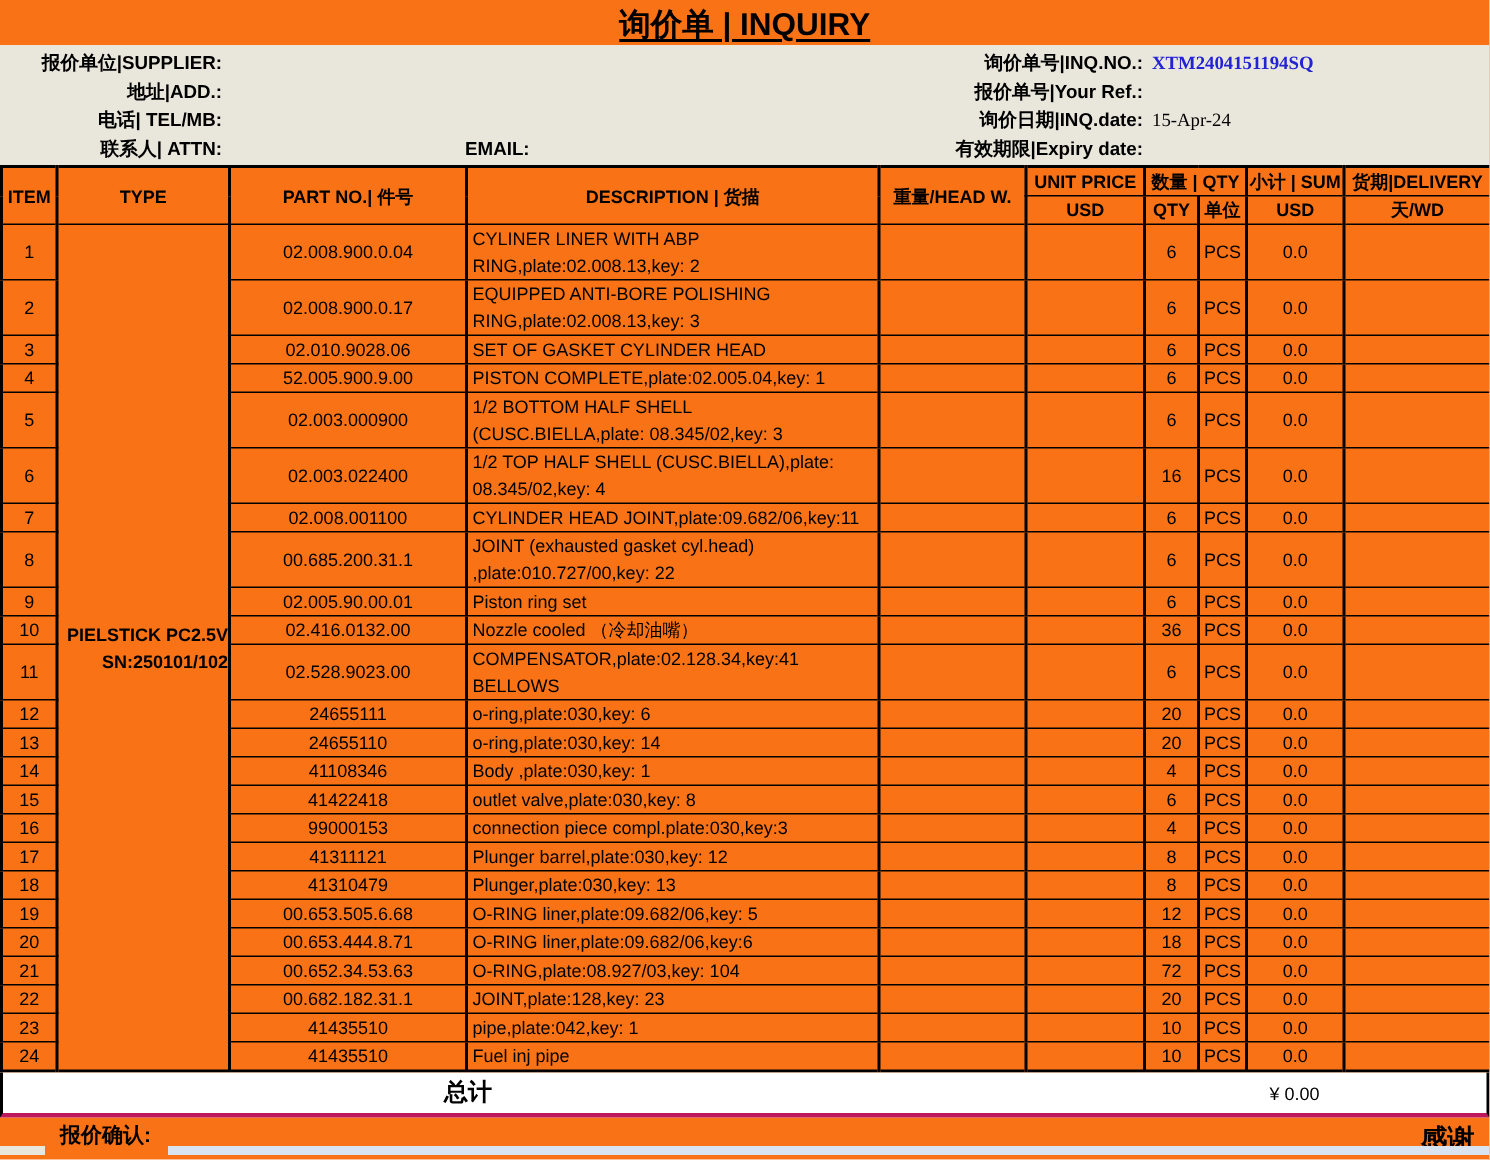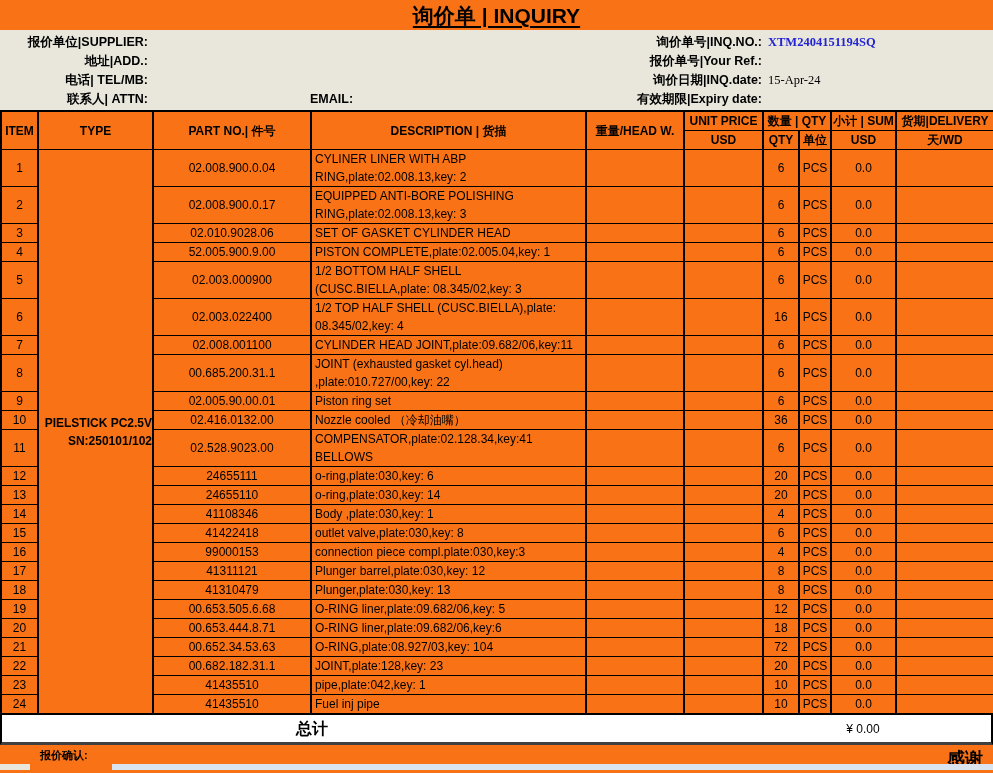--- a/index.html
+++ b/index.html
@@ -33,29 +33,29 @@
     text-align:center; vertical-align:middle; padding:0;
   }
   .inq-table th { font-weight:bold; font-size:12px; }
   td.c-desc { text-align:left; padding-left:3px; white-space:pre-line; }
   td.c-type { text-align:right; padding-left:4px; font-weight:bold; font-size:12px;
               vertical-align:middle; }
   td.c-part { text-align:center; }
 
   
   .total-row { position:relative; height:30px; border-left:2px solid #000;
-               border-right:2px solid #000; border-bottom:3px solid #404040; background:#fff; }
+               border-right:2px solid #000; border-bottom:3px solid #be185d; background:#fff; }
   .total-label { position:absolute; left:0; width:620px; top:0; line-height:28px;
                  text-align:center; font-size:16px; font-weight:bold; }
   .total-value { position:absolute; left:828px; width:66px; top:0; line-height:28px;
                  text-align:center; font-size:12px; }
 
   
   .footer { position:relative; height:19px; }
-  .confirm-label { position:absolute; left:40px; top:3px; font-size:11px; font-weight:bold; }
+  .confirm-label { position:absolute; left:40px; top:3px; font-size:14px; font-weight:bold; }
   .thanks-en { position:absolute; left:683px; top:2px; font-size:14.5px; font-weight:bold; }
   .thanks-cn { position:absolute; left:947px; top:2px; font-size:18px; font-weight:bold; }
 
   
   .bottom-strips { position:relative; height:6px; }
   .strip-beige { position:absolute; left:0; top:0; width:30px; height:6px;
                  background:var(--panel-beige,#e9e7dc); }
   .strip-blue { position:absolute; left:112px; right:0; top:0; height:6px;
                 background:var(--strip-blue,#dae3f0); }
 </style>

